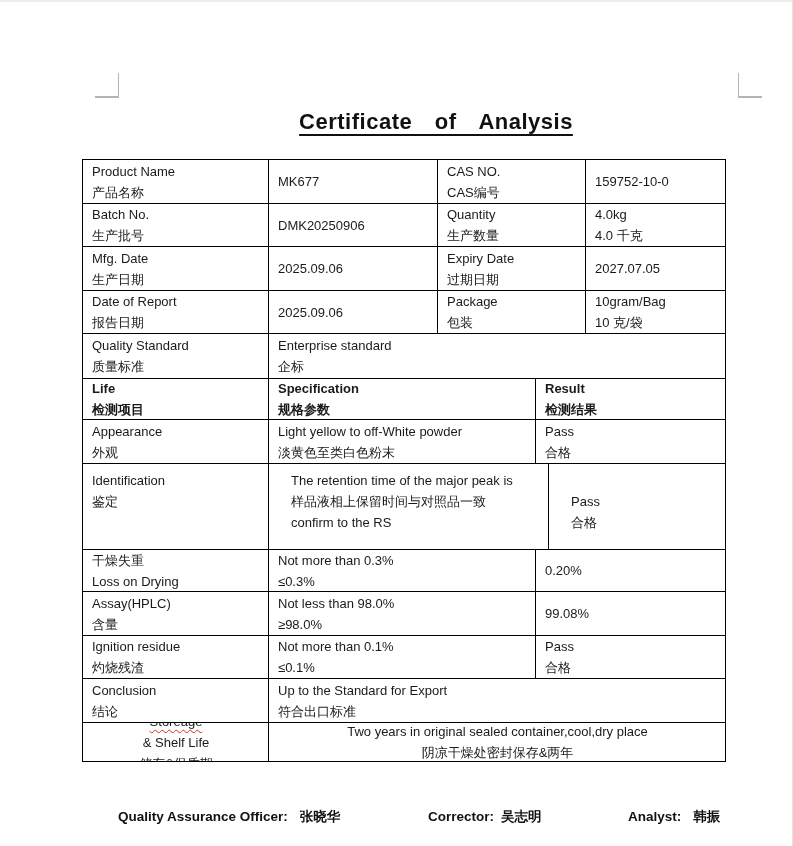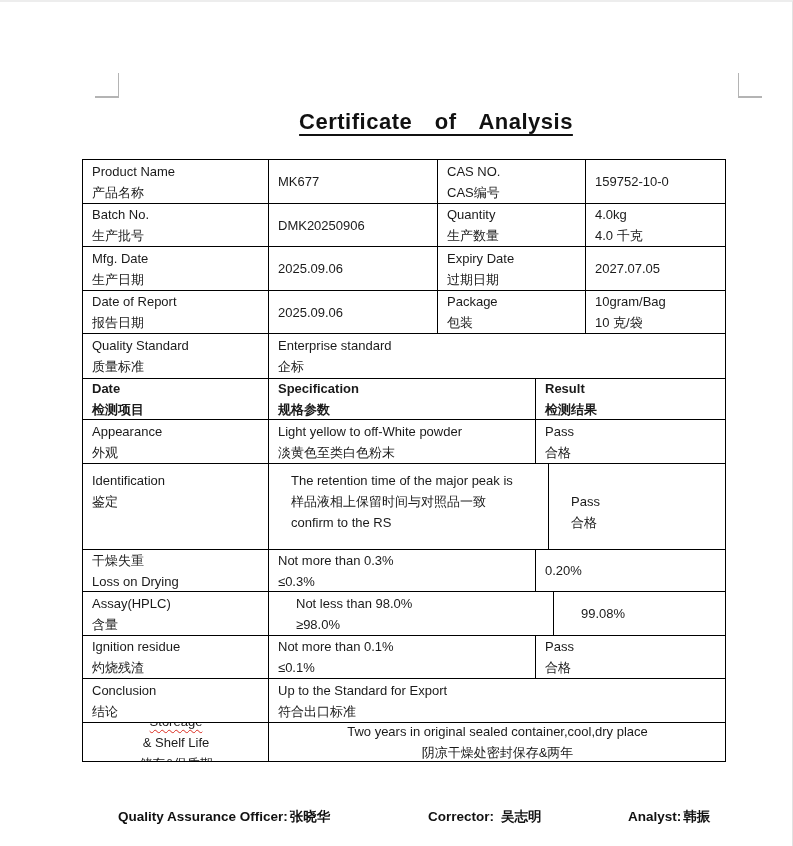--- a/index.html
+++ b/index.html
@@ -50,21 +50,21 @@
   .bold { font-weight:bold; }
   .misspell {
     text-decoration:underline wavy #da2c20;
     text-decoration-thickness:1px; text-underline-offset:3px;
   }
   .footer { position:absolute; top:806px; left:0; width:100%; height:24px; font-size:13.5px; font-weight:bold; color:#111; }
   .footer .sig { position:absolute; top:0; white-space:nowrap; }
   .sig-qa  { left:118px; }
   .sig-cor { left:428px; }
   .sig-an  { left:628px; }
-  .sig .name { margin-left:2px; }
+  .sig .name { margin-left:12px; }
   .sig-cor .name { margin-left:7px; }
 </style>
 </head>
 <body>
 
 <div class="page">
 
   <div class="cropmark left"></div>
   <div class="cropmark right"></div>
 
@@ -152,21 +152,21 @@
         <span>质量标准</span>
       </div>
       <div class="cell w2">
         <span>Enterprise standard</span>
         <span>企标</span>
       </div>
     </div>
 
     <div class="row bold" style="height:41px;">
       <div class="cell s1">
-        <span>Date</span>
+        <span>Life</span>
         <span>检测项目</span>
       </div>
       <div class="cell s2">
         <span>Specification</span>
         <span>规格参数</span>
       </div>
       <div class="cell s3">
         <span>Result</span>
         <span>检测结果</span>
       </div>
@@ -211,21 +211,21 @@
       </div>
       <div class="cell s2">
         <span>Not more than 0.3%</span>
         <span>≤0.3%</span>
       </div>
       <div class="cell s3">
         <span>0.20%</span>
       </div>
     </div>
 
-    <div class="row" style="height:44px;gap:18px;">
+    <div class="row" style="height:44px;">
       <div class="cell s1">
         <span>Assay(HPLC)</span>
         <span>含量</span>
       </div>
       <div class="cell s2">
         <span>Not less than 98.0%</span>
         <span>≥98.0%</span>
       </div>
       <div class="cell s3">
         <span>99.08%</span>

